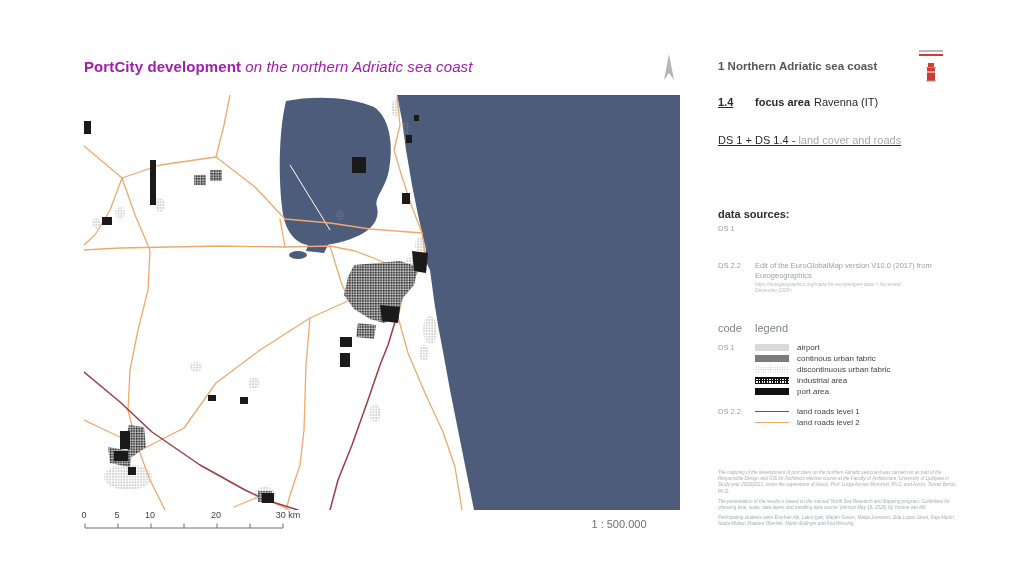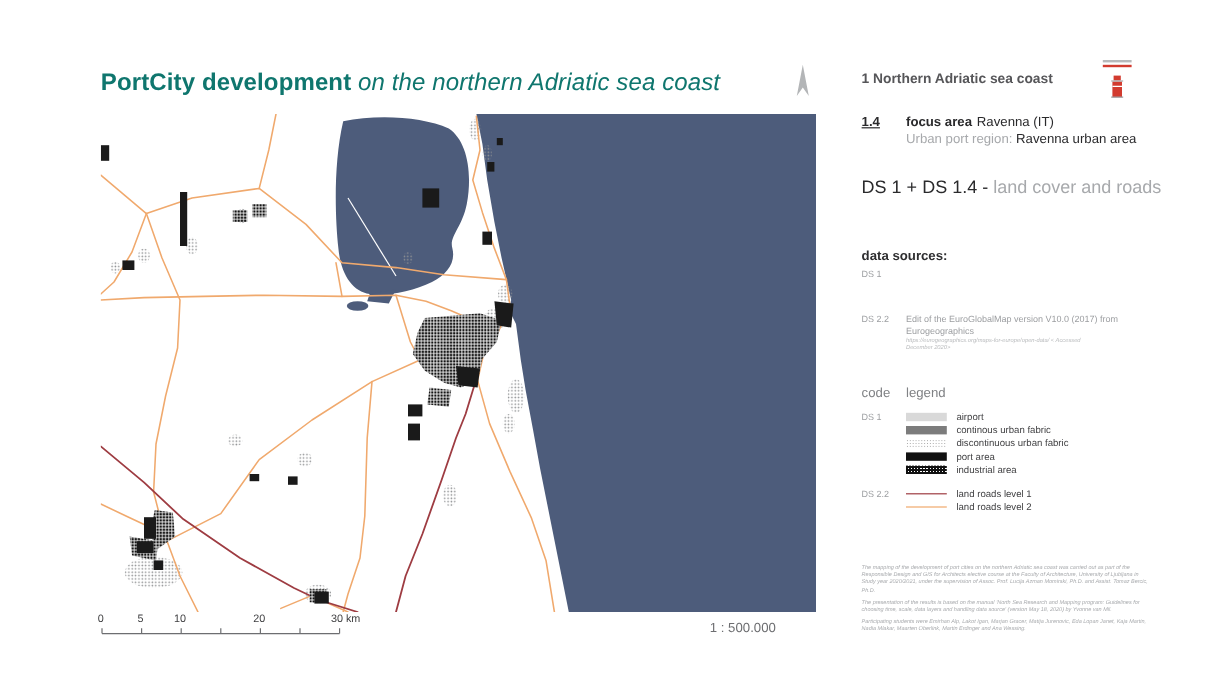--- a/index.html
+++ b/index.html
@@ -4,21 +4,21 @@
 <style>
   :root{
     --sea:#4d5c7b; --land:#ffffff; --road-level1:#9e3c42; --road-level2:#f0a96d;
     --urban:#1a1a1a; --accent-red:#d23b2f;
   }
   *{margin:0;padding:0;box-sizing:border-box;}
   html,body{width:1024px;height:576px;background:#fff;overflow:hidden;
     font-family:"Liberation Sans","DejaVu Sans",sans-serif;color:#3f3f41;}
   .abs{position:absolute;}
   
-  .title{left:84px;top:58px;font-size:20px;color:#0f766e;letter-spacing:.1px;}
+  .title{left:84px;top:58px;font-size:15px;color:#a21caf;letter-spacing:.1px;}
   .title .b{font-weight:bold;}
   .title .i{font-style:italic;font-weight:normal;}
   
   .map{left:84px;top:95px;width:596px;height:415px;background:var(--land);}
   .north{left:658px;top:52px;width:22px;height:32px;}
   
   .scalebar{left:84px;top:510px;width:220px;height:26px;font-size:9px;color:#3f3f41;}
   .scalebar .num{position:absolute;top:0;transform:translateX(-50%);white-space:nowrap;}
   .scalebar svg{position:absolute;left:0;top:12px;}
   .scaletext{left:560px;top:518px;width:118px;text-align:center;font-size:11px;color:#6d6e71;}
@@ -27,21 +27,21 @@
   .logo{left:918px;top:50px;width:26px;height:34px;}
   .logo .tl{height:2px;margin:0 1px 1.5px 1px;}
   .logo .tl1{background:#b7b9bb;}
   .logo .tl2{background:var(--accent-red);}
   .focus{left:718px;top:96px;width:250px;font-size:11px;color:#2a2a2c;}
   .focus .row1{display:flex;}
   .focus .code{font-weight:bold;width:37px;text-decoration:underline;}
   .focus .fa{font-weight:bold;margin-right:4px;}
   .focus .row2{margin-left:37px;margin-top:2px;}
   .gray{color:#a7a9ac;}
-  .dsline{left:718px;top:148px;font-size:15px;color:#2a2a2c;}
+  .dsline{left:718px;top:134px;font-size:11px;color:#2a2a2c;text-decoration:underline;}
   .dsh{left:718px;top:208px;font-size:11px;font-weight:bold;color:#2e2e30;}
   .dsrow{left:718px;width:245px;display:flex;font-size:7.5px;color:#9c9ea1;line-height:1.3;}
   .dsrow .dcode{width:37px;flex:none;}
   .dsrow .dtext{width:205px;}
   .dsrow .durl{font-size:4.8px;font-style:italic;color:#b8babc;width:160px;margin-top:1px;line-height:1.35;}
   .dsrow1{top:224px;} .dsrow2{top:261px;}
   .legendhead{left:718px;top:322px;font-size:11px;font-weight:normal;color:#808285;display:flex;}
   .legendhead .c1{width:37px;}
   .legend{left:718px;top:342px;width:245px;font-size:8px;color:#3f3f41;}
   .lrow{display:flex;align-items:center;height:11px;}
@@ -190,24 +190,20 @@
     <path d="M9,15 H17" stroke="#ffffff" stroke-width="1"></path>
   </svg>
 </div>
 
 <div class="abs focus">
   <div class="row1">
     <span class="code">1.4</span>
     <span class="fa">focus area</span>
     <span>Ravenna  (IT)</span>
   </div>
-  <div class="row2">
-    <span class="gray">Urban port region:</span>
-    <span>Ravenna urban area</span>
-  </div>
 </div>
 
 <div class="abs dsline">
   <span>DS 1 + DS 1.4 - </span><span class="gray">land cover and roads</span>
 </div>
 
 <div class="abs dsh">data sources:</div>
 
 <div class="abs dsrow dsrow1">
   <div class="dcode">DS 1</div>
@@ -236,27 +232,27 @@
     <span class="sw sw-continuous"></span>
     <span>continous urban fabric</span>
   </div>
   <div class="lrow">
     <span class="lcode"></span>
     <span class="sw sw-discontinuous"></span>
     <span>discontinuous urban fabric</span>
   </div>
   <div class="lrow">
     <span class="lcode"></span>
+    <span class="sw sw-industrial"></span>
+    <span>industrial area</span>
+  </div>
+  <div class="lrow">
+    <span class="lcode"></span>
     <span class="sw sw-port"></span>
     <span>port area</span>
-  </div>
-  <div class="lrow">
-    <span class="lcode"></span>
-    <span class="sw sw-industrial"></span>
-    <span>industrial area</span>
   </div>
   <div class="lgap"></div>
   <div class="lrow">
     <span class="lcode">DS 2.2</span>
     <span class="lw lw-l1"></span>
     <span>land roads level 1</span>
   </div>
   <div class="lrow">
     <span class="lcode"></span>
     <span class="lw lw-l2"></span>

